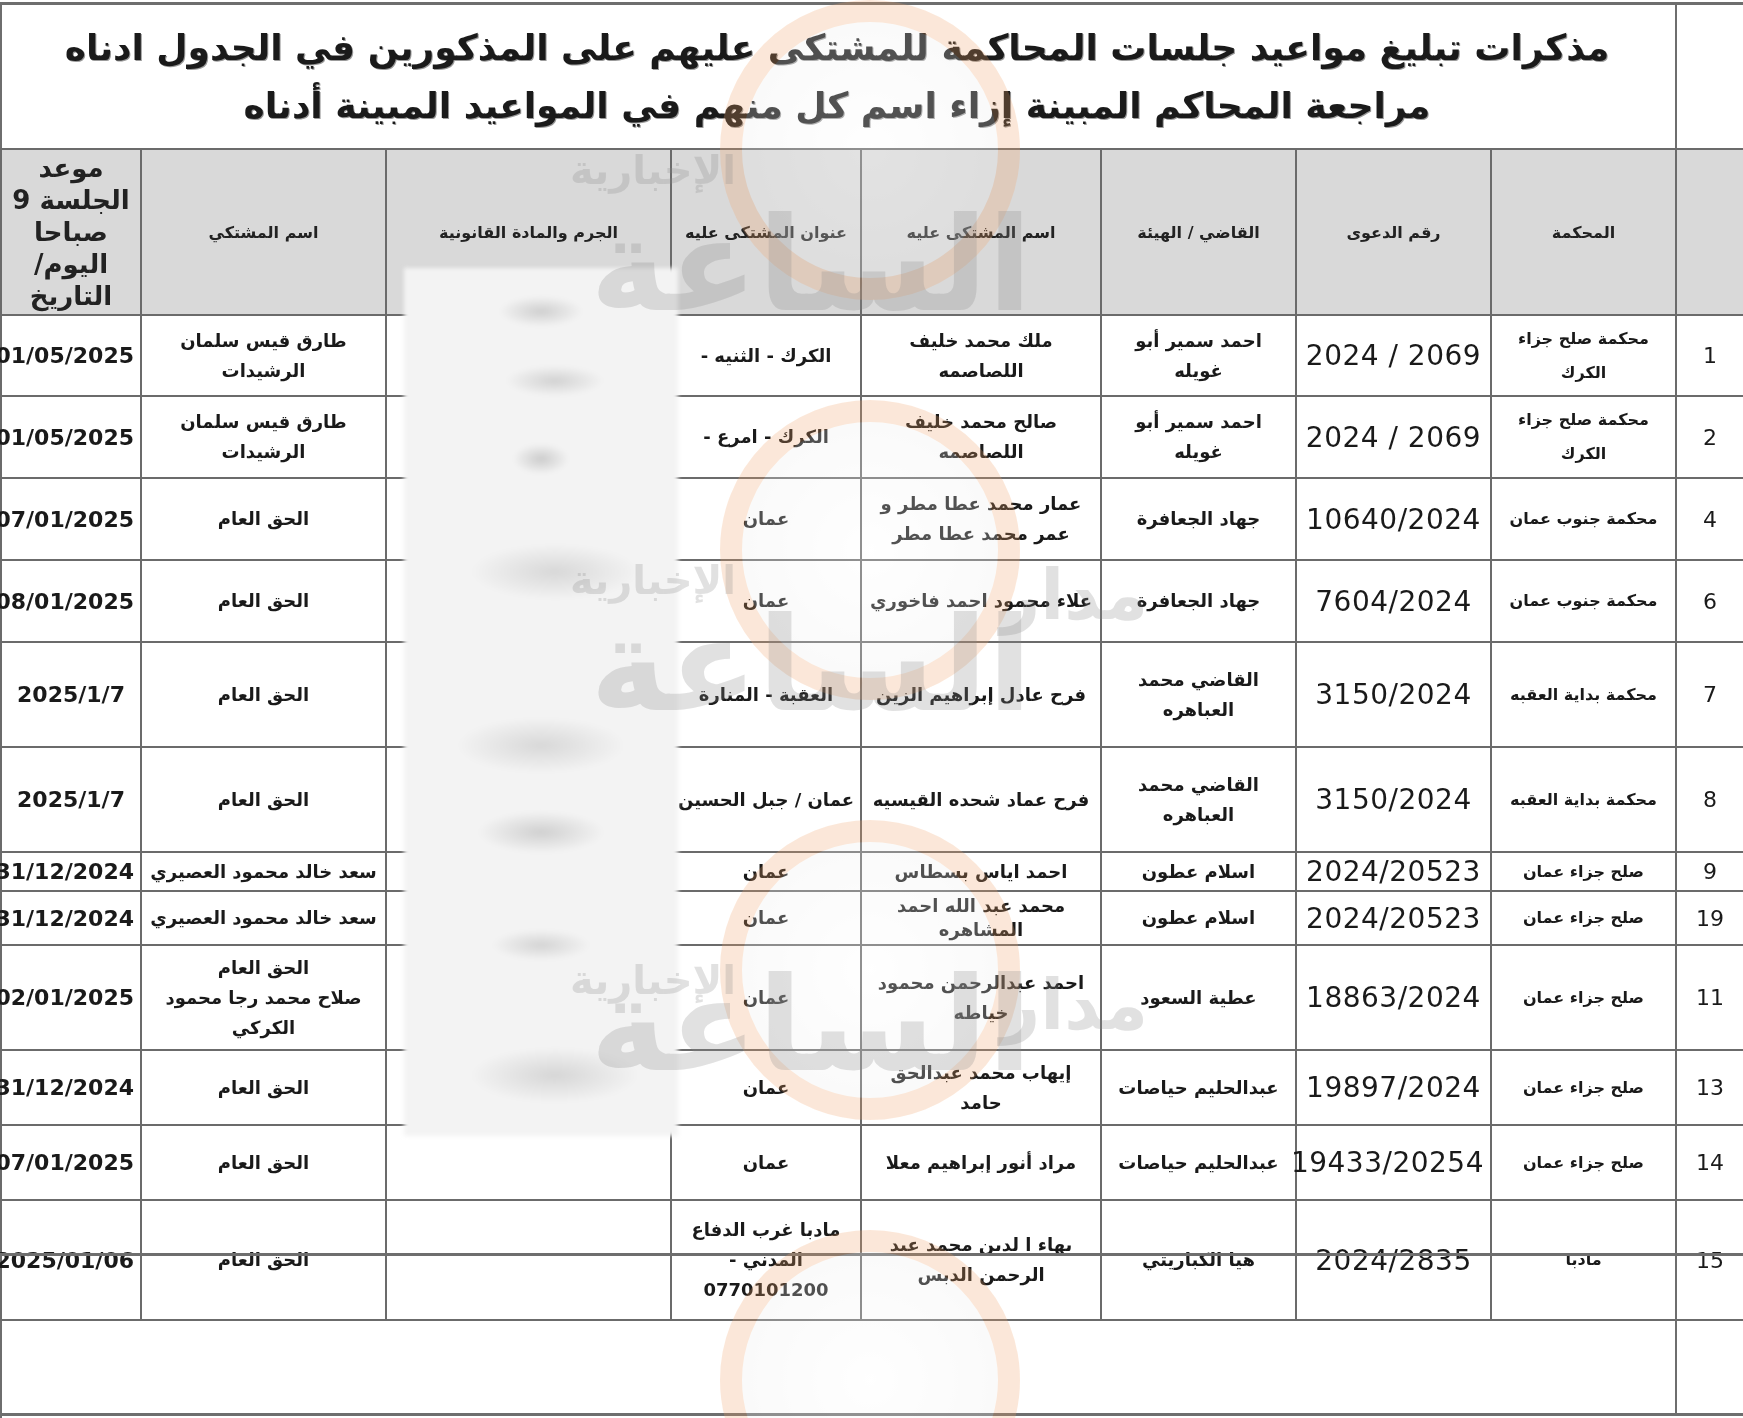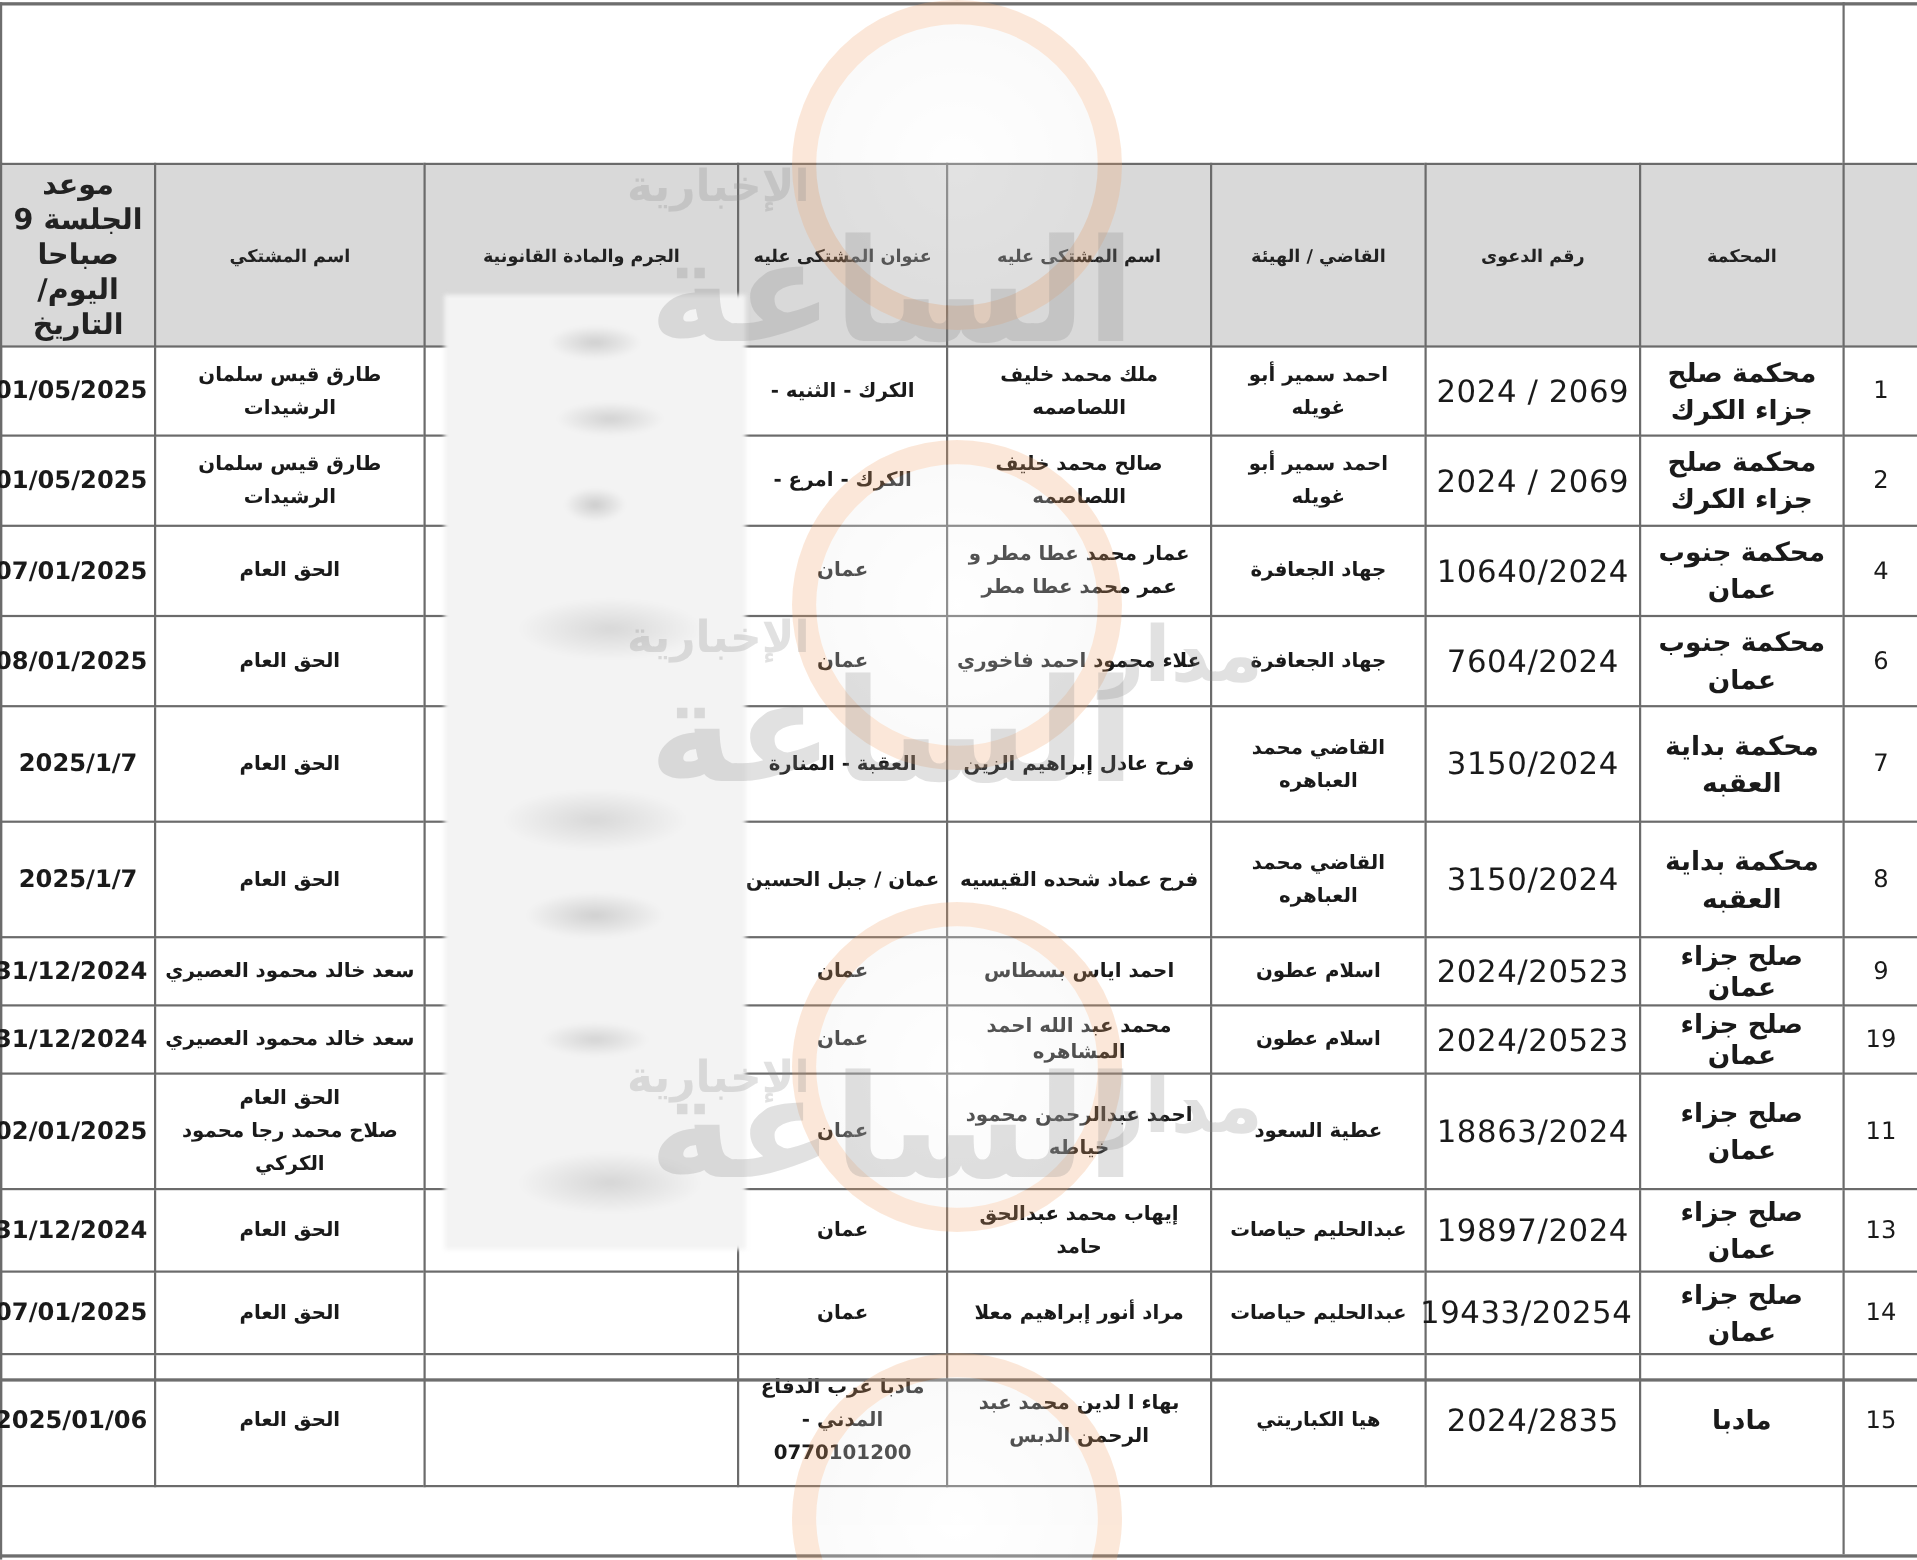--- a/index.html
+++ b/index.html
@@ -23,21 +23,21 @@
     border-collapse: collapse; direction: rtl; table-layout: fixed;
   }
   table.grid td, table.grid th {
     border: 2px solid #6b6b6b; text-align: center; vertical-align: middle;
     padding: 2px 6px; font-family: "DejaVu Sans", sans-serif;
   }
   table.grid th {
     background: #d9d9d9; font-weight: bold; font-size: 16px; color: #222; height: 110px;
   }
   td.idx { font-size: 22px; font-family: "Liberation Sans", sans-serif; }
-  td.court { font-size: 24px; font-weight: bold; line-height: 34px; border-radius: 12px; }
+  td.court { font-size: 16px; font-weight: bold; line-height: 34px; border-radius: 12px; }
   td.case { font-size: 28px; font-weight: normal; font-family: "Liberation Sans", sans-serif; letter-spacing: 0.5px; }
   td.judge, td.def, td.addr, td.plain { font-size: 18px; font-weight: bold; line-height: 30px; }
   td.date { font-size: 22px; font-weight: bold; font-family: "Liberation Sans", sans-serif; }
   td.crime { background: #ffffff; padding: 0; }
   .blur-strip {
     position: absolute; left: 404px; top: 268px; width: 274px; height: 868px;
     background:
       radial-gradient(ellipse 60px 22px at 50% 5%, #cfcfcf 0%, transparent 70%),
       radial-gradient(ellipse 70px 22px at 55% 13%, #d2d2d2 0%, transparent 70%),
       radial-gradient(ellipse 40px 22px at 50% 22%, #cccccc 0%, transparent 70%),
@@ -71,20 +71,21 @@
 </style>
 </head>
 <body>
 
 <div class="sheet">
 
   <div class="frame-line" style="left:0;top:2px;width:1743px;height:3px;"></div>
   <div class="frame-line" style="left:0;top:2px;width:2px;height:1416px;"></div>
   <div class="frame-line" style="left:1675px;top:2px;width:2px;height:146px;"></div>
 
+  <div class="title-block">مذكرات تبليغ مواعيد جلسات المحاكمة للمشتكى عليهم على المذكورين في الجدول ادناه مراجعة المحاكم المبينة إزاء اسم كل منهم في المواعيد المبينة أدناه</div>
 
   <table class="grid">
     <colgroup>
       <col style="width:68px">
       <col style="width:185px">
       <col style="width:195px">
       <col style="width:195px">
       <col style="width:240px">
       <col style="width:190px">
       <col style="width:285px">

